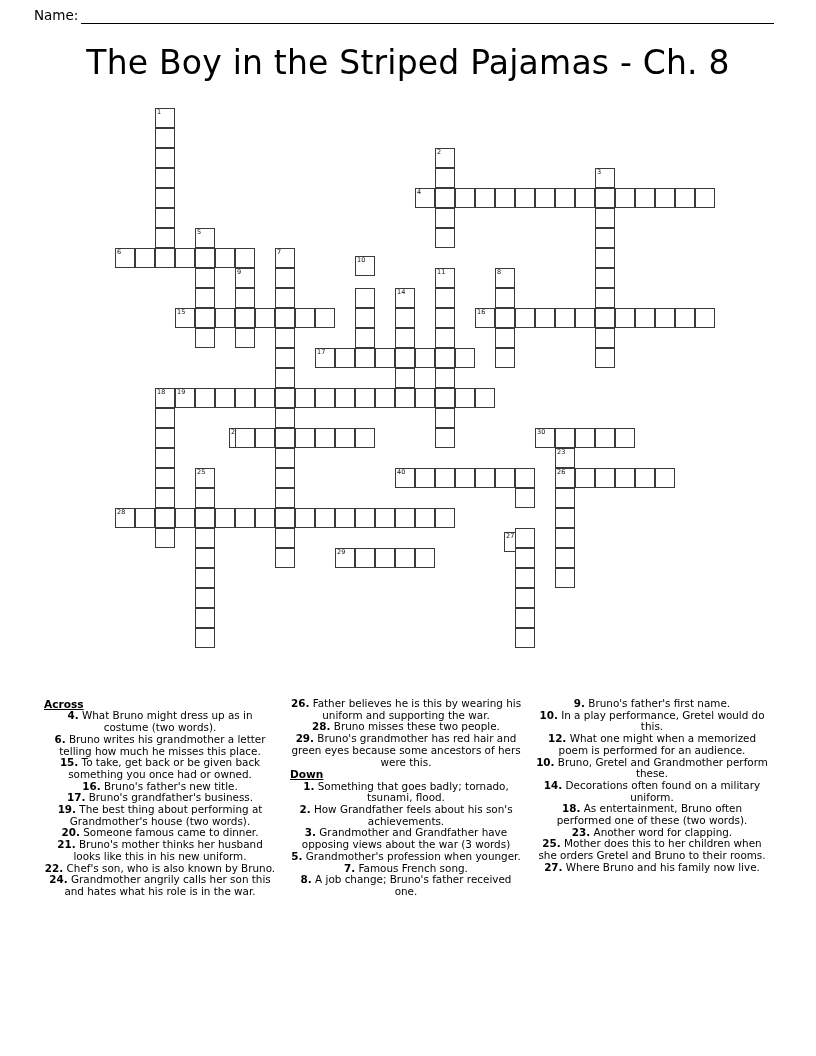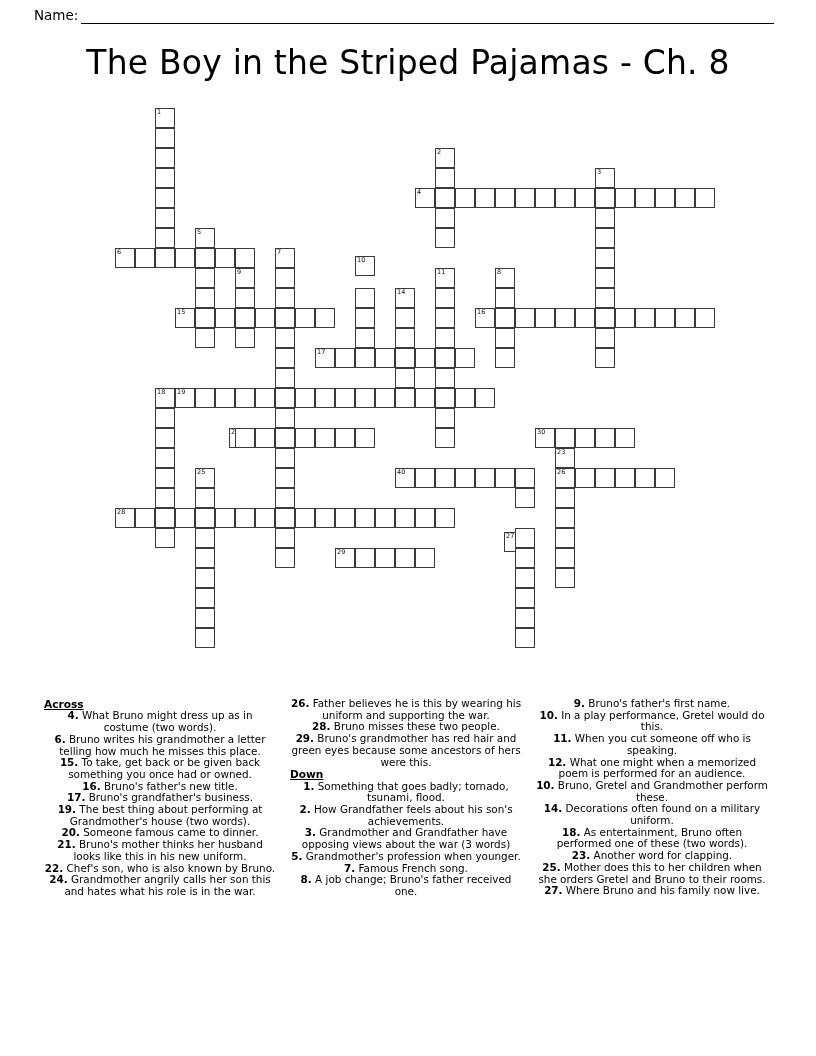--- a/index.html
+++ b/index.html
@@ -398,21 +398,20 @@
       <span class="clue"><b>1.</b><span> Something that goes badly; tornado, tsunami, flood.</span></span>
       <span class="clue"><b>2.</b><span> How Grandfather feels about his son's achievements.</span></span>
       <span class="clue"><b>3.</b><span> Grandmother and Grandfather have opposing views about the war (3 words)</span></span>
       <span class="clue"><b>5.</b><span> Grandmother's profession when younger.</span></span>
       <span class="clue"><b>7.</b><span> Famous French song.</span></span>
       <span class="clue"><b>8.</b><span> A job change; Bruno's father received one.</span></span>
     </div>
   <div class="clue-col" id="clue-col-3">
       <span class="clue"><b>9.</b><span> Bruno's father's first name.</span></span>
       <span class="clue"><b>10.</b><span> In a play performance, Gretel would do this.</span></span>
-      <span class="clue"><b>11.</b><span> When you cut someone off who is speaking.</span></span>
       <span class="clue"><b>12.</b><span> What one might when a memorized poem is performed for an audience.</span></span>
       <span class="clue"><b>10.</b><span> Bruno, Gretel and Grandmother perform these.</span></span>
       <span class="clue"><b>14.</b><span> Decorations often found on a military uniform.</span></span>
       <span class="clue"><b>18.</b><span> As entertainment, Bruno often performed one of these (two words).</span></span>
       <span class="clue"><b>23.</b><span> Another word for clapping.</span></span>
       <span class="clue"><b>25.</b><span> Mother does this to her children when she orders Gretel and Bruno to their rooms.</span></span>
       <span class="clue"><b>27.</b><span> Where Bruno and his family now live.</span></span>
     </div>
 </div>
 

